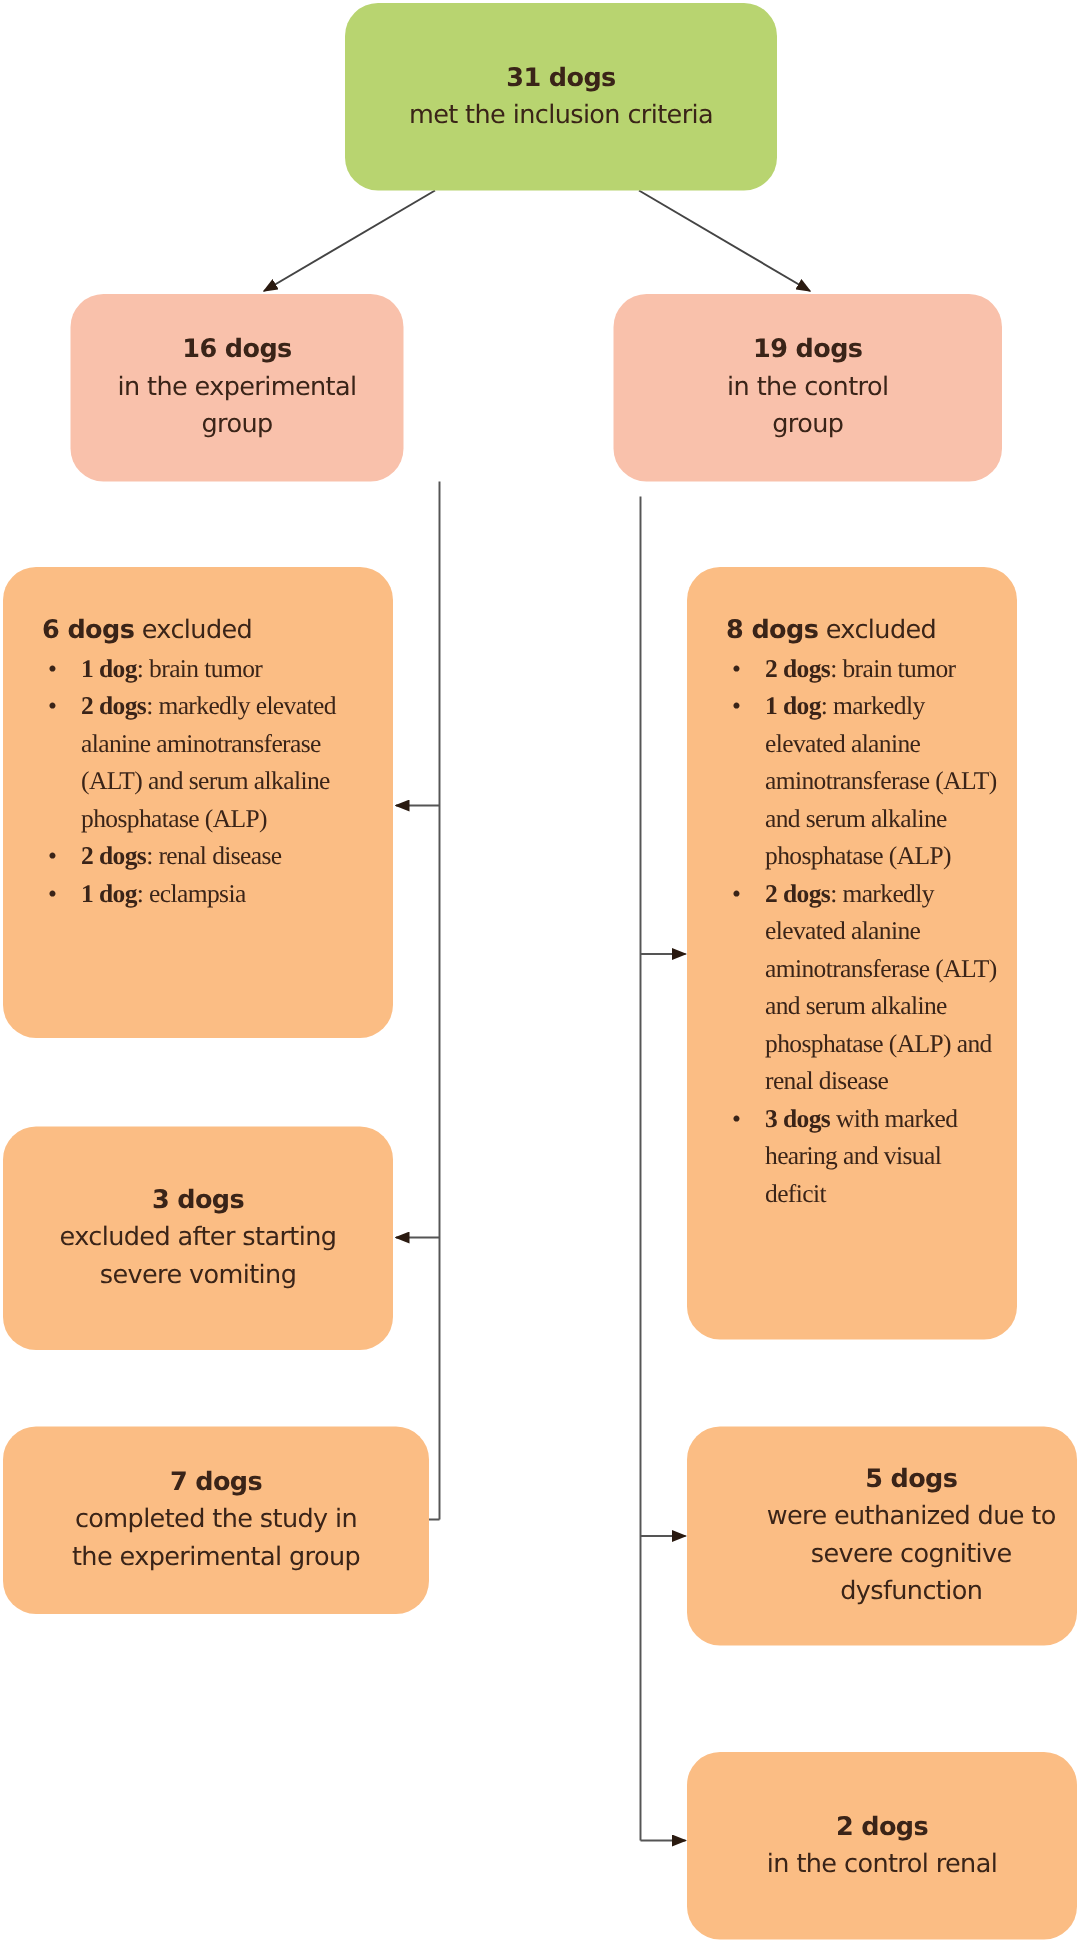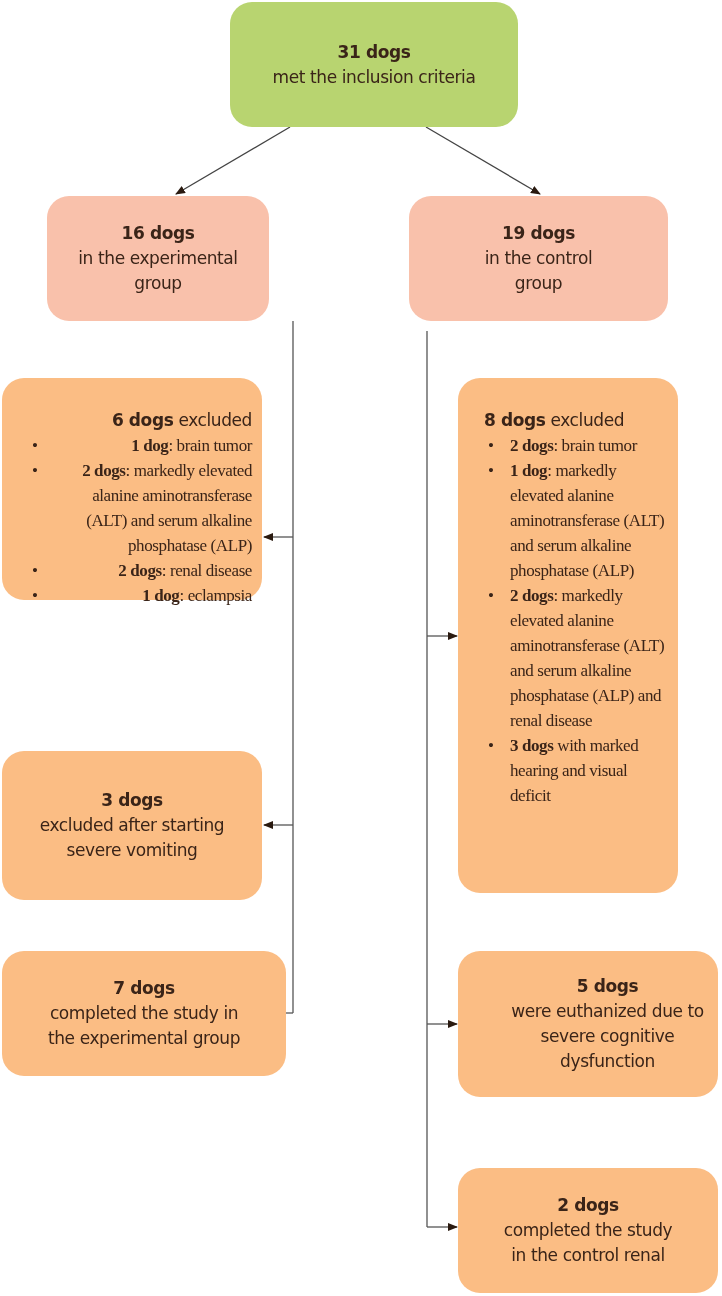--- a/index.html
+++ b/index.html
@@ -53,21 +53,21 @@
   <div>in the experimental</div>
   <div>group</div>
 </div>
 
 <div class="box pink center" style="left:409px; top:196px; width:259px; height:125px;">
   <div class="bold">19 dogs</div>
   <div>in the control</div>
   <div>group</div>
 </div>
 
-<div class="box orange list-box" style="left:2px; top:378px; width:260px; height:222px;text-align:right;">
+<div class="box orange list-box" style="left:2px; top:378px; width:260px; height:314px;">
   <div><span class="bold">6 dogs</span><span> excluded</span></div>
   <ul>
     <li><span class="bold">1 dog</span><span>: brain tumor</span></li>
     <li><span class="bold">2 dogs</span><span>: markedly elevated alanine aminotransferase (ALT) and serum alkaline phosphatase (ALP)</span></li>
     <li><span class="bold">2 dogs</span><span>: renal disease</span></li>
     <li><span class="bold">1 dog</span><span>: eclampsia</span></li>
   </ul>
 </div>
 
 <div class="box orange center" style="left:2px; top:751px; width:260px; height:149px;">
@@ -94,15 +94,14 @@
 
 <div class="box orange center" style="left:458px; top:951px; width:260px; height:146px;padding-left:39px;">
   <div class="bold">5 dogs</div>
   <div>were euthanized due to</div>
   <div>severe cognitive</div>
   <div>dysfunction</div>
 </div>
 
 <div class="box orange center" style="left:458px; top:1168px; width:260px; height:125px;">
   <div class="bold">2 dogs</div>
-  <div>completed the study</div>
   <div>in the control renal</div>
 </div>
 
 </body></html>

